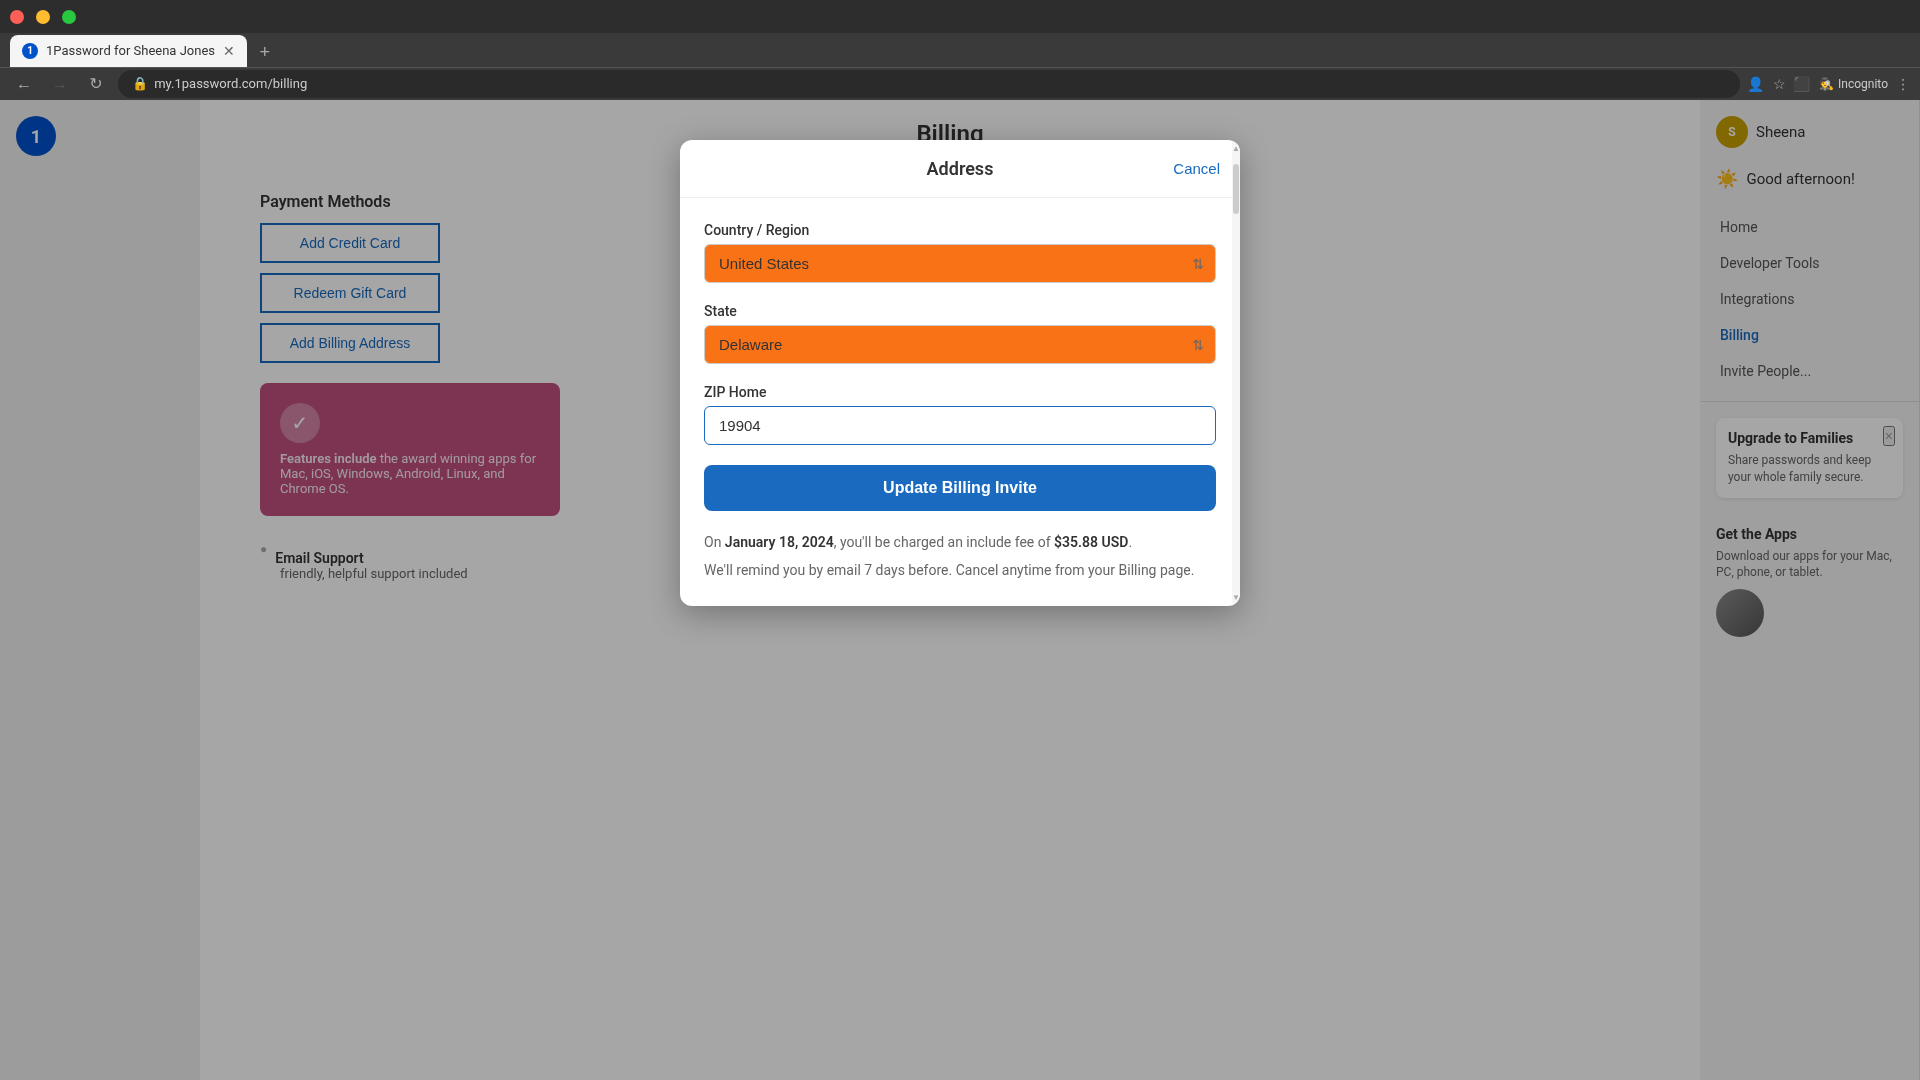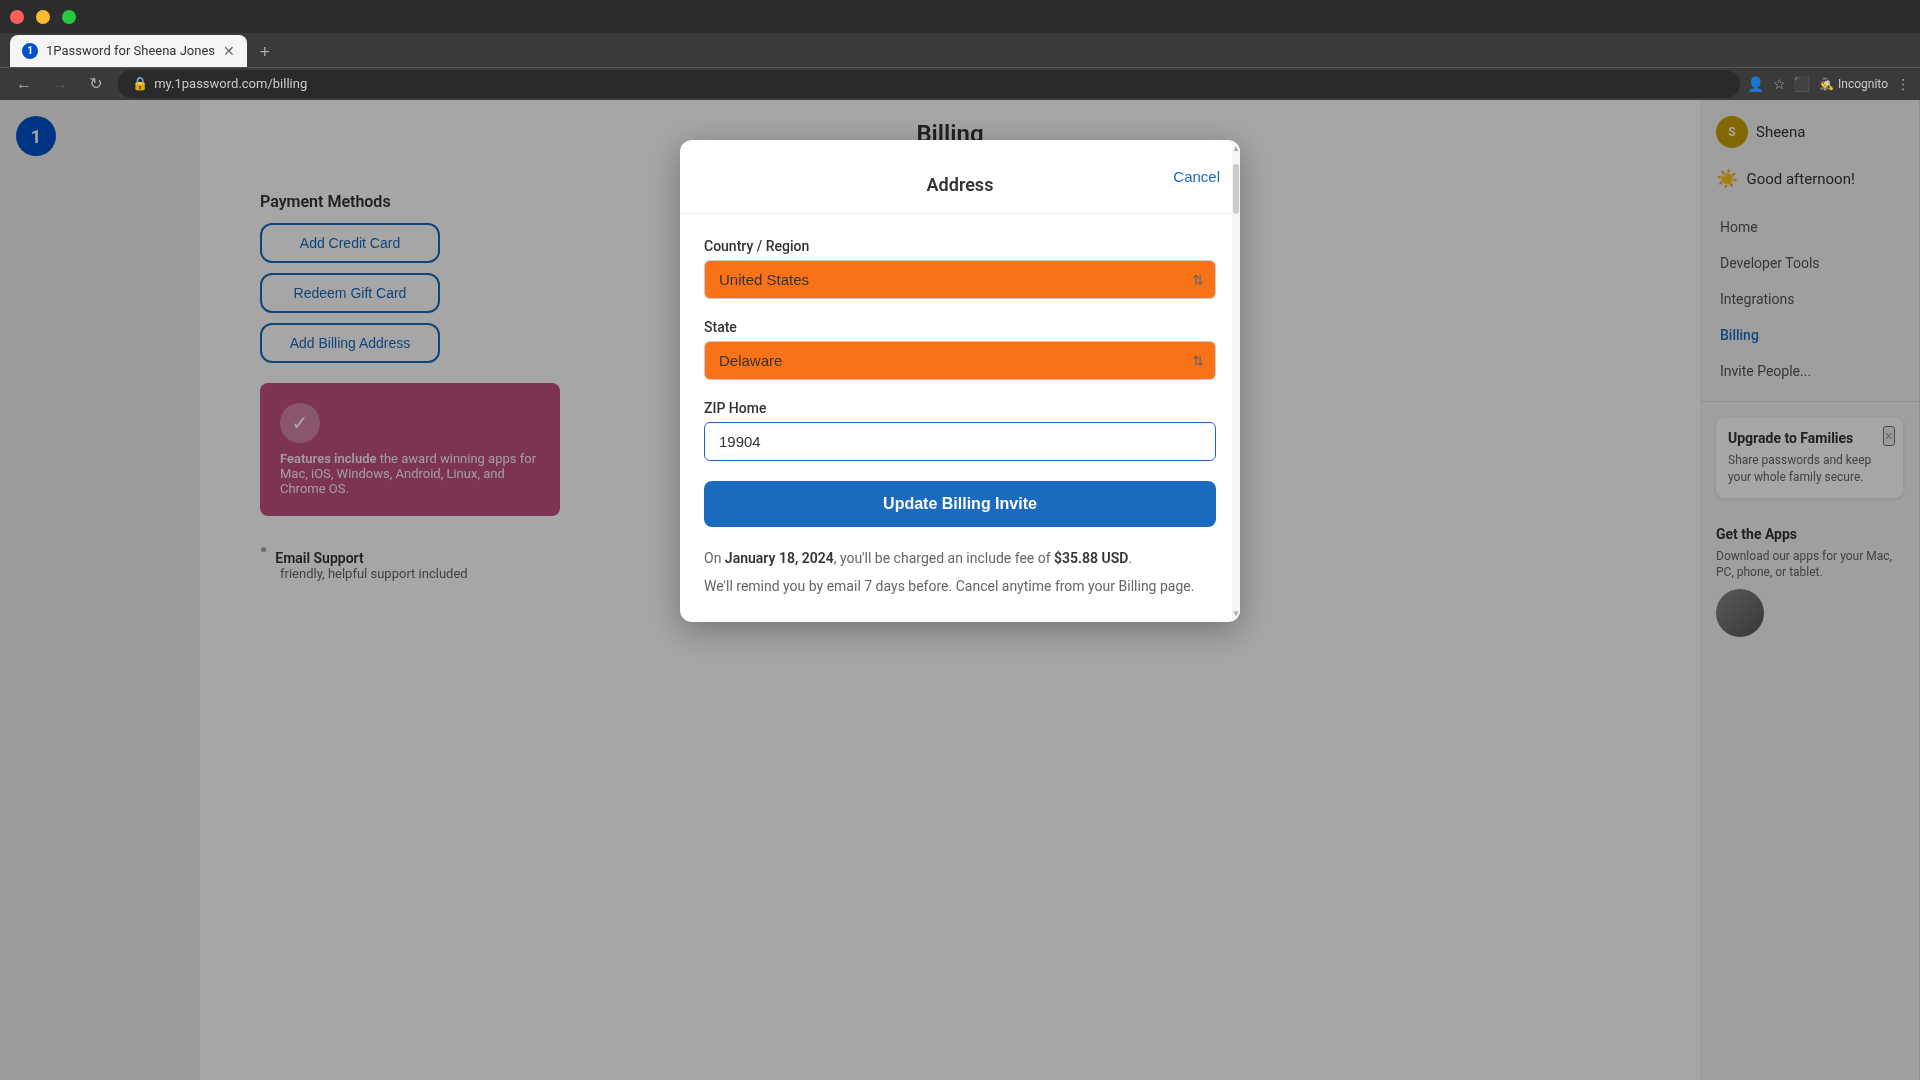--- a/index.html
+++ b/index.html
@@ -235,21 +235,21 @@
       font-weight: 600;
       color: #333;
       margin-bottom: 12px;
       margin-top: 14px;
     }
     .billing-btn {
       display: block;
       width: 180px;
       padding: 10px 20px;
       border: 2px solid #1a6bbf;
-      border-radius: 12px;
+      border-radius: 0;
       background: white;
       color: #1a6bbf;
       font-size: 14px;
       text-align: center;
       margin-bottom: 10px;
       cursor: pointer;
     }
 
     .plan-card {
       margin-top: 20px;
@@ -308,21 +308,20 @@
       align-items: center;
       justify-content: center;
       padding: 18px 24px;
       position: relative;
       border-bottom: 1px solid #eee;
     }
     .modal-title {
       font-size: 18px;
       font-weight: 600;
       color: #333;
-      margin-top: 16px;
     }
     .modal-cancel-btn {
       position: absolute;
       right: 20px;
       background: none;
       border: none;
       color: #1a6bbf;
       font-size: 15px;
       cursor: pointer;
     }

